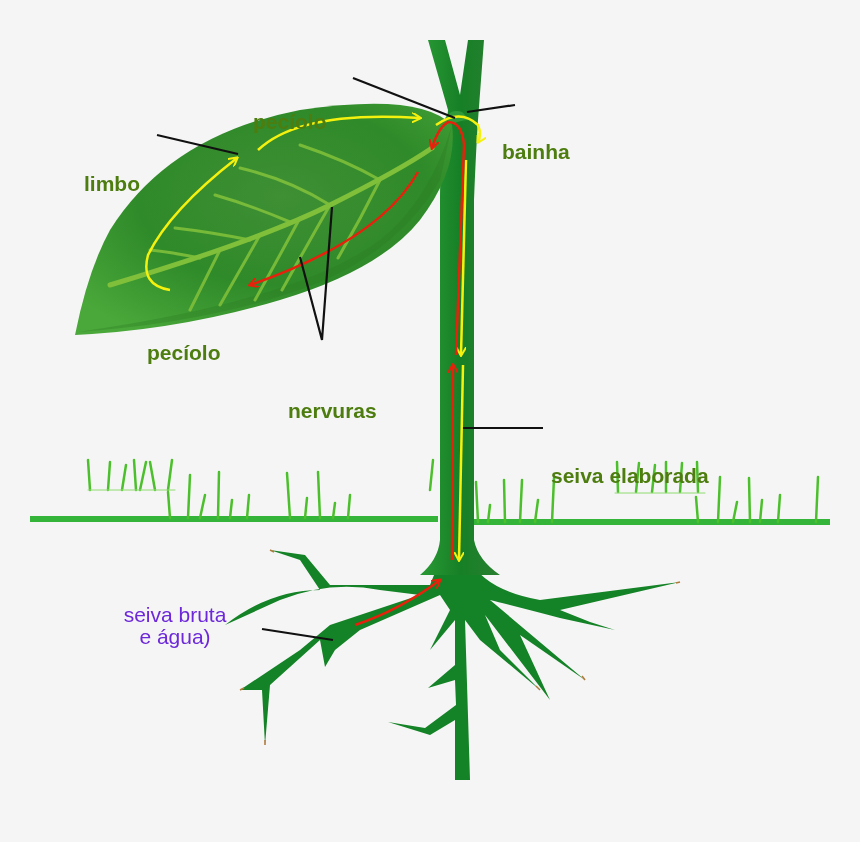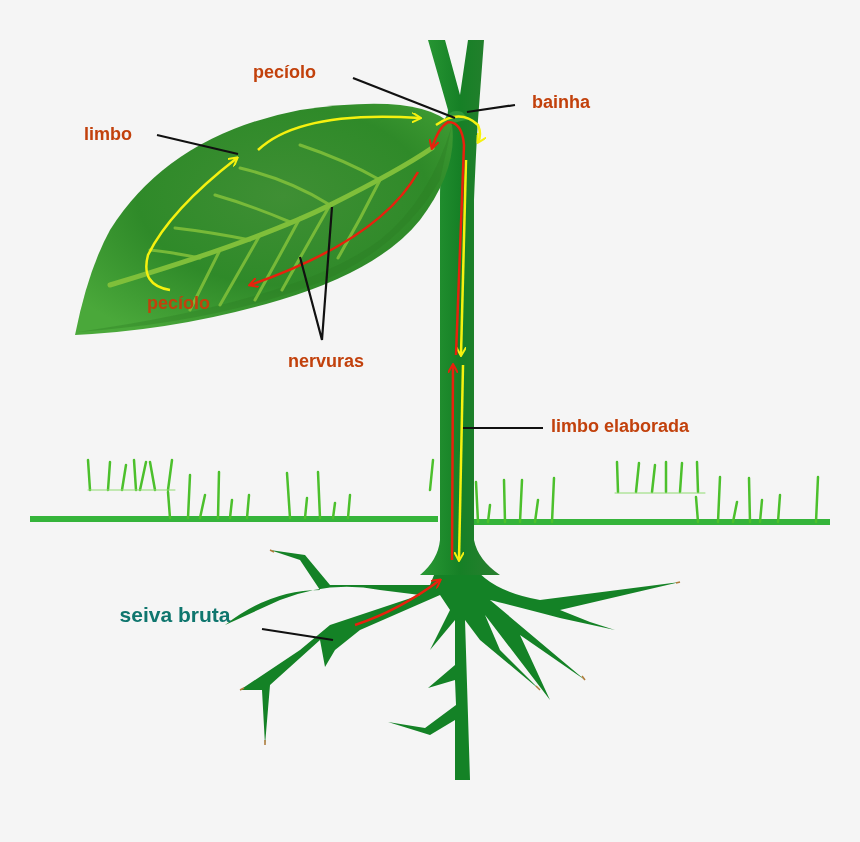--- a/index.html
+++ b/index.html
@@ -8,31 +8,32 @@
       background: #f5f5f5;
       position: relative;
       overflow: hidden;
       font-family: "Liberation Sans", sans-serif;
     }
     #diagram { position: absolute; left: 0; top: 0; width: 860px; height: 842px; }
     .lbl {
       position: absolute;
       font-family: "Liberation Sans", sans-serif;
       font-weight: bold;
-      font-size: 18px;
-      color: #c2410c;
+      font-size: 21px;
+      color: #4d7c0f;
       white-space: nowrap;
       line-height: 1;
+      margin-top: 48px;
     }
     .lbl-multi {
       position: absolute;
       font-family: "Liberation Sans", sans-serif;
-      font-weight: bold;
+      font-weight: normal;
       font-size: 21px;
-      color: #0f766e;
+      color: #6d28d9;
       text-align: center;
       line-height: 22px;
     }
     .lbl-multi span { display: block; }
   </style>
 </head>
 <body>
 
 <svg id="diagram" viewBox="0 0 860 842" xmlns="http://www.w3.org/2000/svg">
   <defs>
@@ -163,20 +164,21 @@
     <line x1="353" y1="78" x2="455" y2="118"></line>
     <line x1="515" y1="105" x2="467" y2="112"></line>
     <line x1="157" y1="135" x2="238" y2="154"></line>
     <polyline points="300,257 322,340 332,207"></polyline>
     <line x1="463" y1="428" x2="543" y2="428"></line>
     <line x1="262" y1="629" x2="333" y2="640"></line>
   </g>
 </svg>
 
 <div class="lbl" style="left:253px; top:63px;">pecíolo</div>
-<div class="lbl" style="left:532px; top:93px;">bainha</div>
+<div class="lbl" style="left:502px; top:93px;">bainha</div>
 <div class="lbl" style="left:84px; top:125px;">limbo</div>
 <div class="lbl" style="left:147px; top:294px;">pecíolo</div>
 <div class="lbl" style="left:288px; top:352px;">nervuras</div>
-<div class="lbl" style="left:551px; top:417px;">limbo elaborada</div>
+<div class="lbl" style="left:551px; top:417px;">seiva elaborada</div>
 <div class="lbl-multi" style="left:80px; top:604px; width:190px;">
   <span>seiva bruta</span>
+  <span>e água)</span>
 </div>
 
 </body></html>

